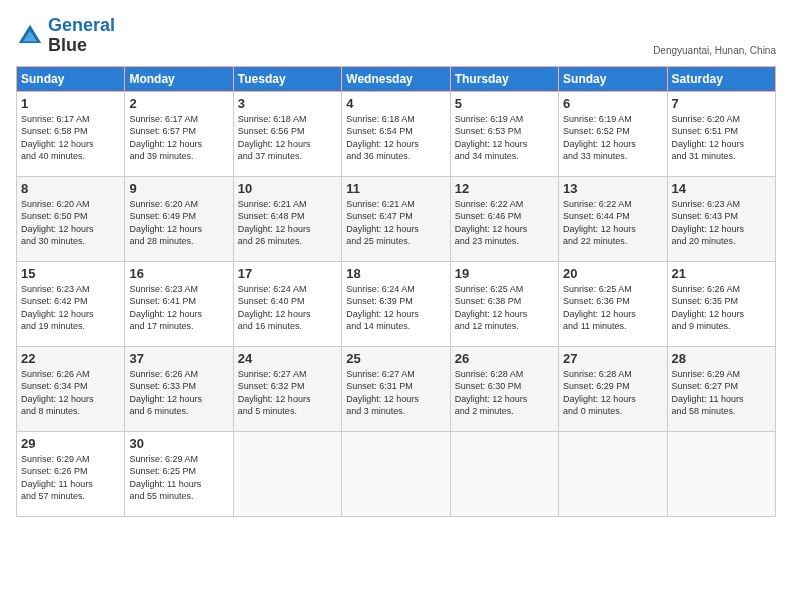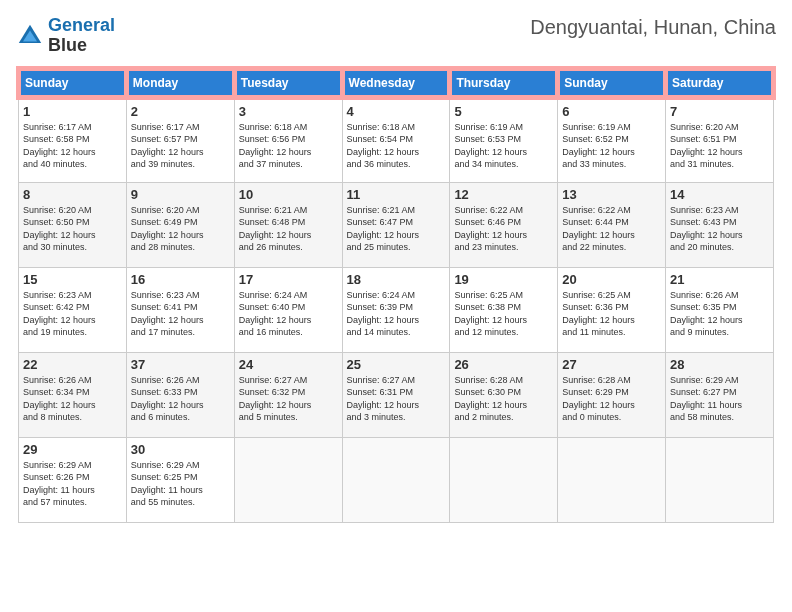--- a/index.html
+++ b/index.html
@@ -12,21 +12,21 @@
     }
     .page {
       width: 792px;
       height: 612px;
       padding: 16px;
       background: #fff;
     }
     .header {
       display: flex;
       justify-content: space-between;
-      align-items: flex-start;
+      align-items: flex-end;
       margin-bottom: 10px;
     }
     .logo {
       display: flex;
       align-items: center;
     }
     .logo-text {
       font-size: 18px;
       font-weight: bold;
       color: #333;
@@ -42,36 +42,36 @@
     }
     .title-block {
       text-align: right;
     }
     .month-title {
       font-size: 32px;
       font-weight: bold;
       color: #333;
     }
     .location {
-      font-size: 20px;
+      font-size: 10px;
       color: #555;
     }
     table {
       width: 100%;
       border-collapse: collapse;
       table-layout: fixed;
     }
     thead th {
       background: #2a7fd4;
       color: #fff;
       font-size: 12px;
       font-weight: bold;
       padding: 5px 4px;
       text-align: left;
-      border: 5px solid #fca5a5;
+      border: 1px solid #fca5a5;
     }
     tbody td {
       border: 1px solid #ccc;
       vertical-align: top;
       padding: 4px;
       font-size: 9.5px;
       color: #333;
       height: 85px;
       background: #fff;
     }

